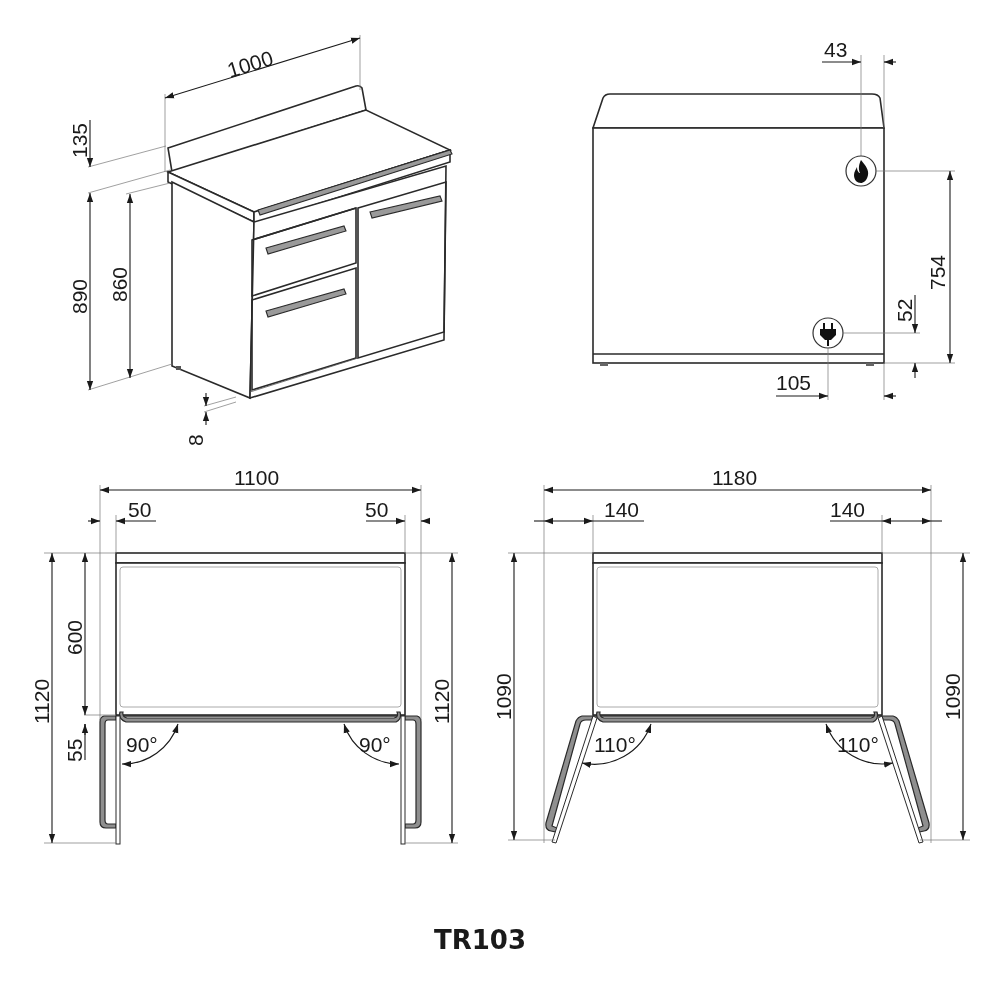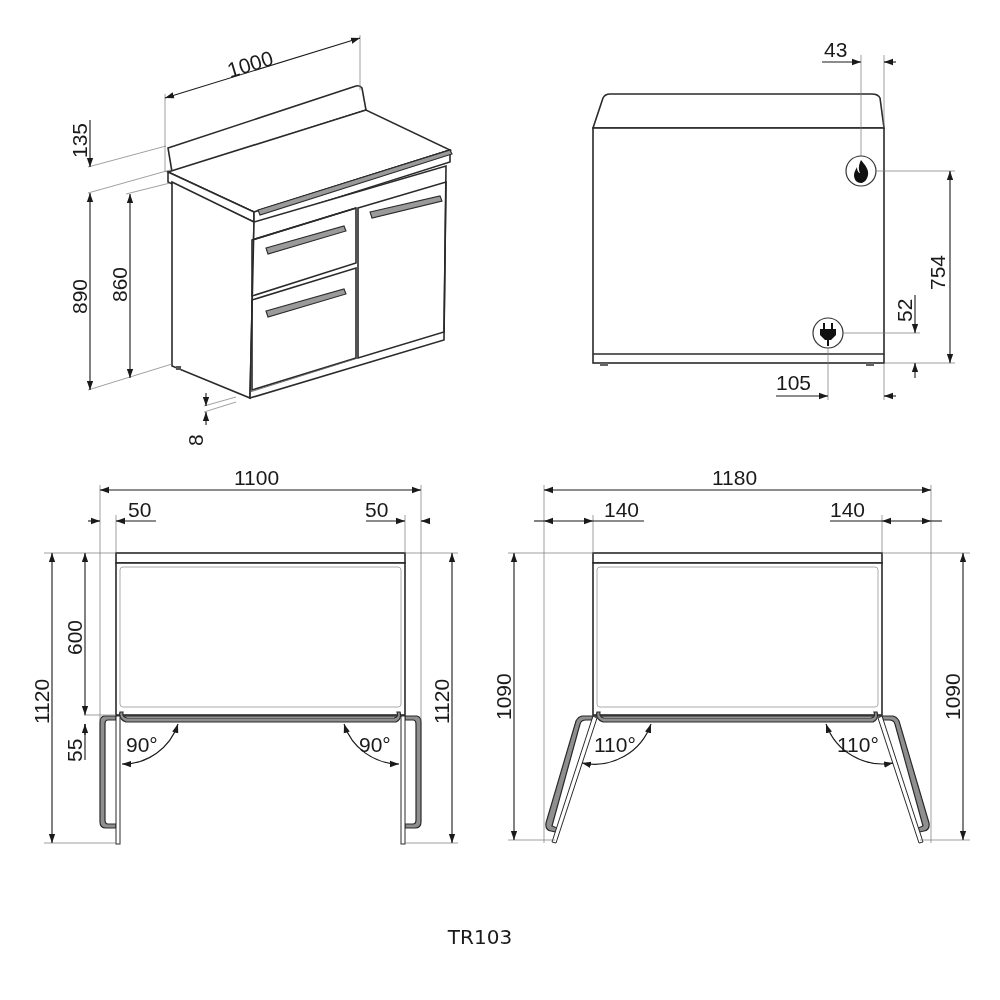--- a/index.html
+++ b/index.html
@@ -9,21 +9,21 @@
   .ln { stroke: #2a2a2a; stroke-width: 1.6; fill: none; }
   .thin { stroke: #555; stroke-width: 0.8; fill: none; }
   .ext { stroke: #777; stroke-width: 0.7; fill: none; }
   .dim { stroke: #1a1a1a; stroke-width: 1.1; fill: none; }
   .fillw { fill: #ffffff; stroke: #2a2a2a; stroke-width: 1.6; }
   .handle { fill: #9a9a9a; stroke: #2a2a2a; stroke-width: 1.1; }
   .door { fill: #8f8f8f; stroke: #2a2a2a; stroke-width: 1.2; }
   .inner { fill: none; stroke: #aaa; stroke-width: 1; }
   text.lbl { font-family: "Liberation Sans", sans-serif; font-size: 21px; fill: #1a1a1a; }
   .caption { position: absolute; left: 0; width: 960px; top: 925px; text-align: center;
-             font-family: "DejaVu Sans", sans-serif; font-weight: normal; font-size: 20px; }
+             font-family: "DejaVu Sans", sans-serif; font-weight: bold; font-size: 26px; }
 </style>
 </head>
 <body>
 
 <svg width="1000" height="1000" viewBox="0 0 1000 1000">
   <defs>
     <marker id="arr" viewBox="0 0 10 10" refX="10" refY="5" markerWidth="9" markerHeight="9" orient="auto-start-reverse" markerUnits="userSpaceOnUse">
       <path d="M0,1.5 L10,5 L0,8.5 Z" fill="#1a1a1a"></path>
     </marker>
   </defs>

